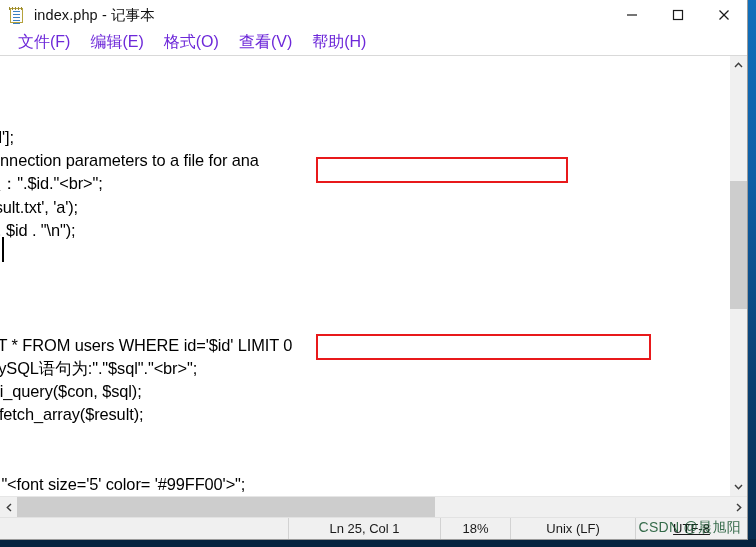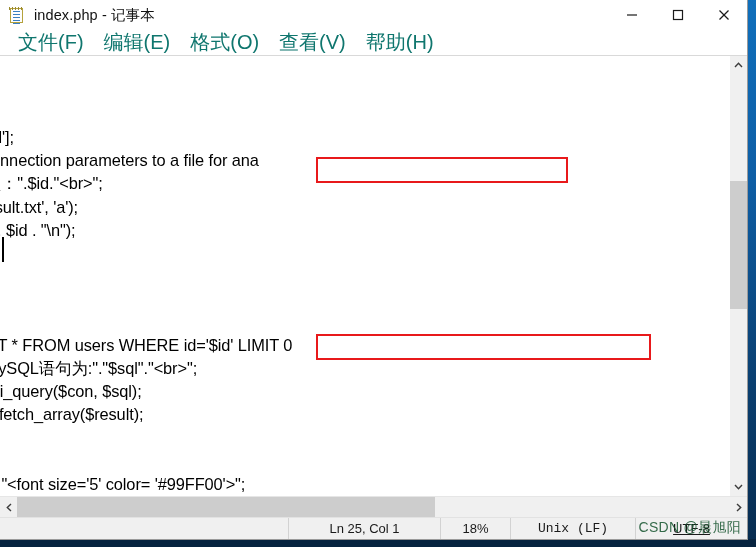--- a/index.html
+++ b/index.html
@@ -105,22 +105,22 @@
   
   #menubar {
     height: 25px;
     background: #ffffff;
     display: flex;
     align-items: center;
     padding-left: 8px;
     box-sizing: border-box;
   }
   .menu-item {
-    font-size: 20px;
-    color: #0f766e;
+    font-size: 16px;
+    color: #6d28d9;
     padding: 0 10px;
     white-space: nowrap;
     cursor: default;
   }
 
   
   #editor-area {
     position: absolute;
     left: 0;
     top: 55px;
@@ -257,21 +257,21 @@
   .status-cell {
     display: flex;
     align-items: center;
     justify-content: center;
     border-left: 1px solid #d2d2d2;
     white-space: nowrap;
     box-sizing: border-box;
   }
   #status-position { width: 152px; }
   #status-zoom     { width: 70px; }
-  #status-eol      { width: 125px; font-family: Liberation Mono, monospace; }
+  #status-eol      { width: 125px; }
   #status-encoding { width: 112px; text-decoration: underline; }
 
   
   #watermark {
     position: absolute;
     right: 6px;
     bottom: 2px;
     font-size: 14px;
     color: #14532d;
     opacity: 0.85;

